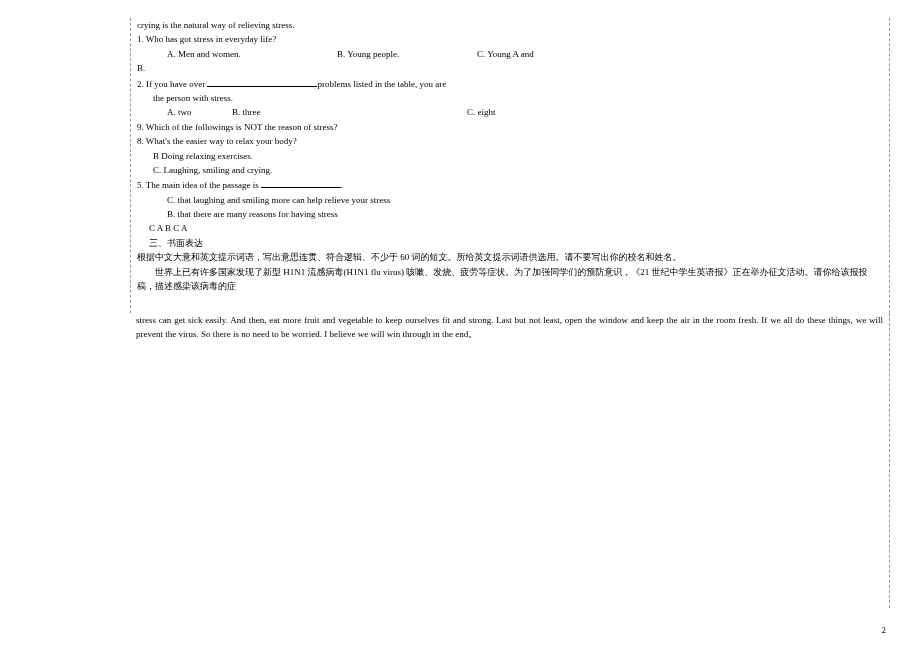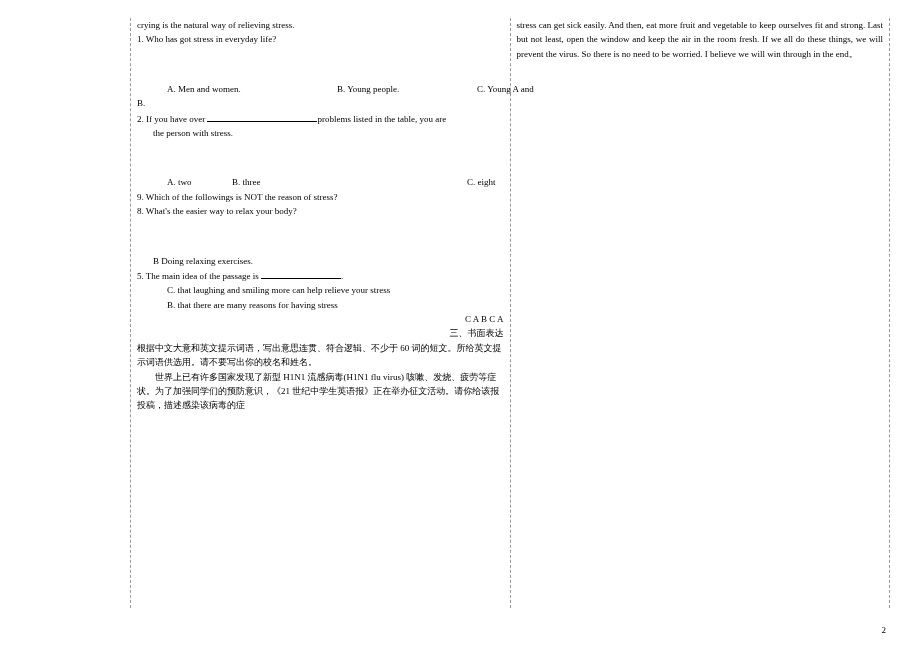--- a/index.html
+++ b/index.html
@@ -14,38 +14,39 @@
   .page {
     width: 920px;
     height: 651px;
     position: relative;
     box-sizing: border-box;
     padding: 18px 30px 18px 130px;
   }
   .columns {
     display: flex;
     height: 590px;
+    flex-direction: column;
   }
   .col {
     flex: 1;
     padding: 0 6px;
     box-sizing: border-box;
   }
   .col-left {
     border-left: 1px dashed #999;
     border-right: 1px dashed #999;
   }
   .col-right {
     border-right: 1px dashed #999;
   }
   .indent-a { padding-left: 30px; }
   .indent-b { padding-left: 16px; }
-  .indent-s { padding-left: 12px; text-align: right; }
+  .indent-s { padding-left: 12px; }
   .row-options { display: flex; }
-  .opt { flex: none; margin-top: 35px; }
+  .opt { flex: none; }
   .page-num {
     position: absolute;
     bottom: 14px;
     right: 34px;
     font-size: 9px;
   }
   p { margin: 0; }
   .blank { display: inline-block; border-bottom: 1px solid #000; height: 10px; vertical-align: baseline; }
 </style>
 </head>
@@ -74,20 +75,21 @@
         <span class="opt" style="width:235px">B. three</span>
         <span class="opt">C. eight</span>
       </div>
 
       <p>9. Which of the followings is NOT the reason of stress?</p>
 
       <p>8. What's the easier way to relax your body?</p>
       <div class="row-options indent-b">
         <span class="opt">B Doing relaxing exercises.</span>
       </div>
+      <p class="indent-b">C. Laughing, smiling and crying.</p>
 
       <p>
         <span>5. The main idea of the passage is </span><span class="blank" style="width:80px"></span><span>.</span>
       </p>
       <p class="indent-a">C. that laughing and smiling more can help relieve your stress</p>
       <p class="indent-a">B. that there are many reasons for having stress</p>
 
       <p class="indent-s">C A B C A</p>
       <p class="indent-s">三、书面表达</p>
       <p>根据中文大意和英文提示词语，写出意思连贯、符合逻辑、不少于 60 词的短文。所给英文提示词语供选用。请不要写出你的校名和姓名。</p>

